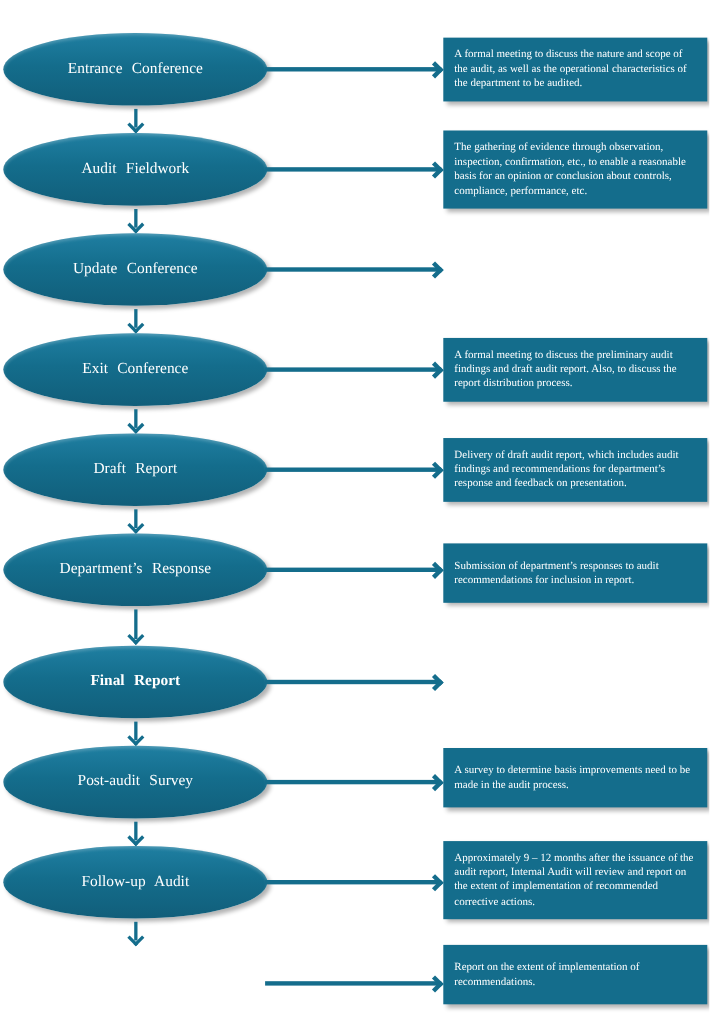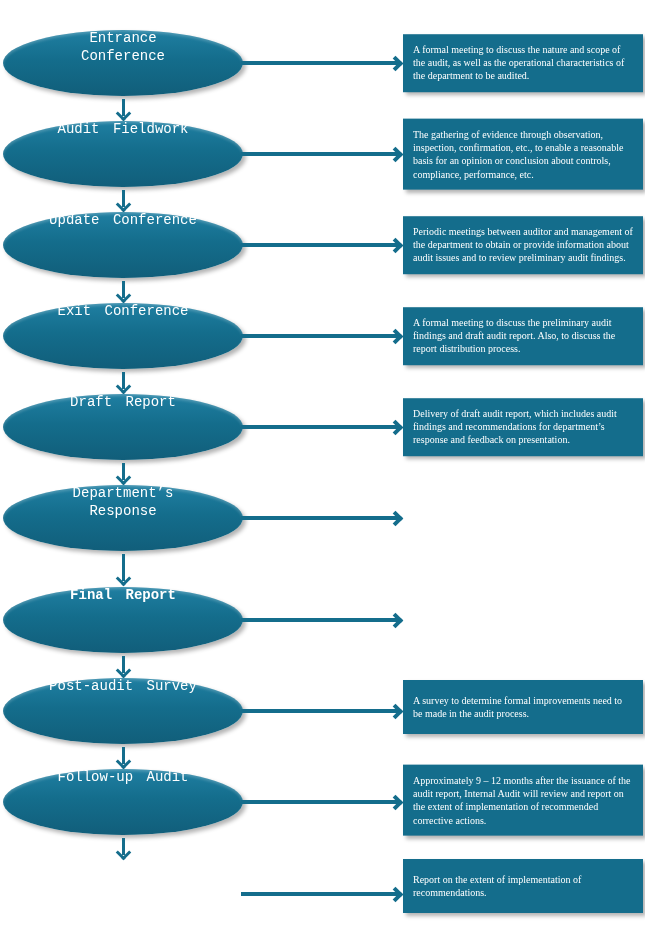--- a/index.html
+++ b/index.html
@@ -23,28 +23,28 @@
   .ellipse {
     position: absolute;
     left: 3px;
     width: 240px;
     height: 66px;
     border-radius: 50%;
     transform: translateY(-50%);
     background: linear-gradient(180deg, #1f7fa2 0%, #146d8c 45%, #115e7a 100%);
     box-shadow: 3px 3px 4px rgba(0,0,0,0.30), inset 0 2px 3px rgba(255,255,255,0.22);
     display: flex;
+    align-items: center;
     justify-content: center;
     text-align: center;
     color: #ffffff;
     font-size: 14px;
     word-spacing: 5px;
     box-sizing: border-box;
     padding: 0 10px;
-    font-family: Liberation Mono, monospace;
   }
   .ellipse .elabel { display: inline-block; max-width: 152px; line-height: 1.25; }
   .ellipse.emphasis .elabel { font-weight: bold; }
 
   .dbox {
     position: absolute;
     left: 403px;
     width: 240px;
     transform: translateY(-50%);
     background: #146d8c;
@@ -120,23 +120,20 @@
       <i class="head"></i>
     </div>
 
   <div class="ellipse" style="top:245px">
     <span class="elabel">Update Conference</span>
   </div>
   <div class="harrow" style="top:237px">
       <i class="stem"></i>
       <i class="head"></i>
     </div>
-  <div class="dbox" style="top:245px">
-    <span>Periodic meetings between auditor and management of the department to obtain or provide information about audit issues and to review preliminary audit findings.</span>
-  </div>
   <div class="varrow" style="top:281px; height:20px">
       <i class="stem"></i>
       <i class="head"></i>
     </div>
 
   <div class="ellipse" style="top:336px">
     <span class="elabel">Exit Conference</span>
   </div>
   <div class="harrow" style="top:328px">
       <i class="stem"></i>
@@ -165,20 +162,23 @@
       <i class="head"></i>
     </div>
 
   <div class="ellipse" style="top:518px">
     <span class="elabel">Department’s Response</span>
   </div>
   <div class="harrow" style="top:510px">
       <i class="stem"></i>
       <i class="head"></i>
     </div>
+  <div class="dbox" style="top:521px">
+    <span>Submission of department’s responses to audit recommendations for inclusion in report.</span>
+  </div>
   <div class="varrow" style="top:554px; height:30px">
       <i class="stem"></i>
       <i class="head"></i>
     </div>
 
   <div class="ellipse emphasis" style="top:620px">
     <span class="elabel">Final Report</span>
   </div>
   <div class="harrow" style="top:612px">
       <i class="stem"></i>
@@ -190,21 +190,21 @@
     </div>
 
   <div class="ellipse" style="top:711px">
     <span class="elabel">Post-audit Survey</span>
   </div>
   <div class="harrow" style="top:703px">
       <i class="stem"></i>
       <i class="head"></i>
     </div>
   <div class="dbox" style="top:707px">
-    <span>A survey to determine formal improvements need to be made in the audit process.</span>
+    <span>A survey to determine basis improvements need to be made in the audit process.</span>
   </div>
   <div class="varrow" style="top:747px; height:20px">
       <i class="stem"></i>
       <i class="head"></i>
     </div>
 
   <div class="ellipse" style="top:802px">
     <span class="elabel">Follow-up Audit</span>
   </div>
   <div class="harrow" style="top:794px">

